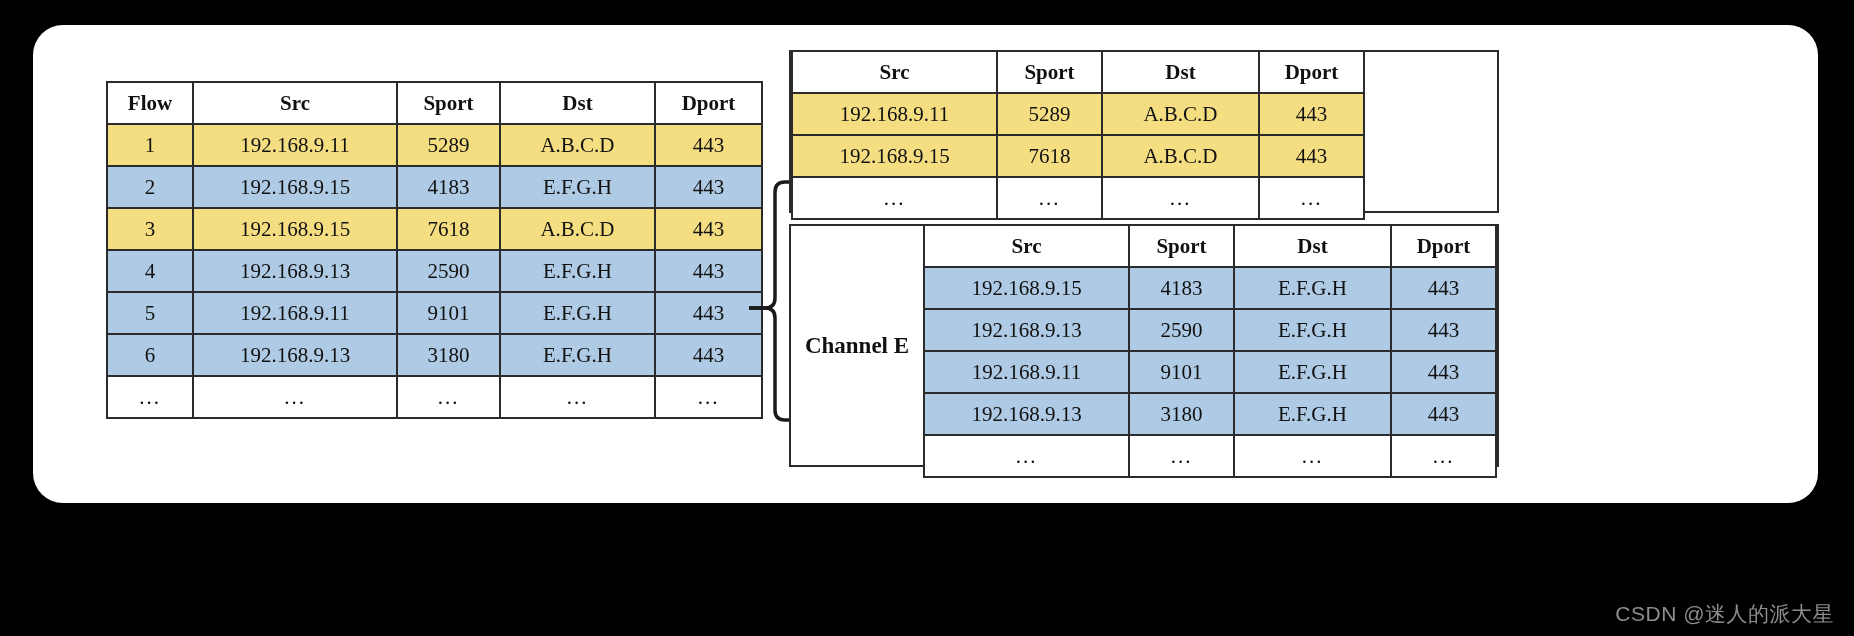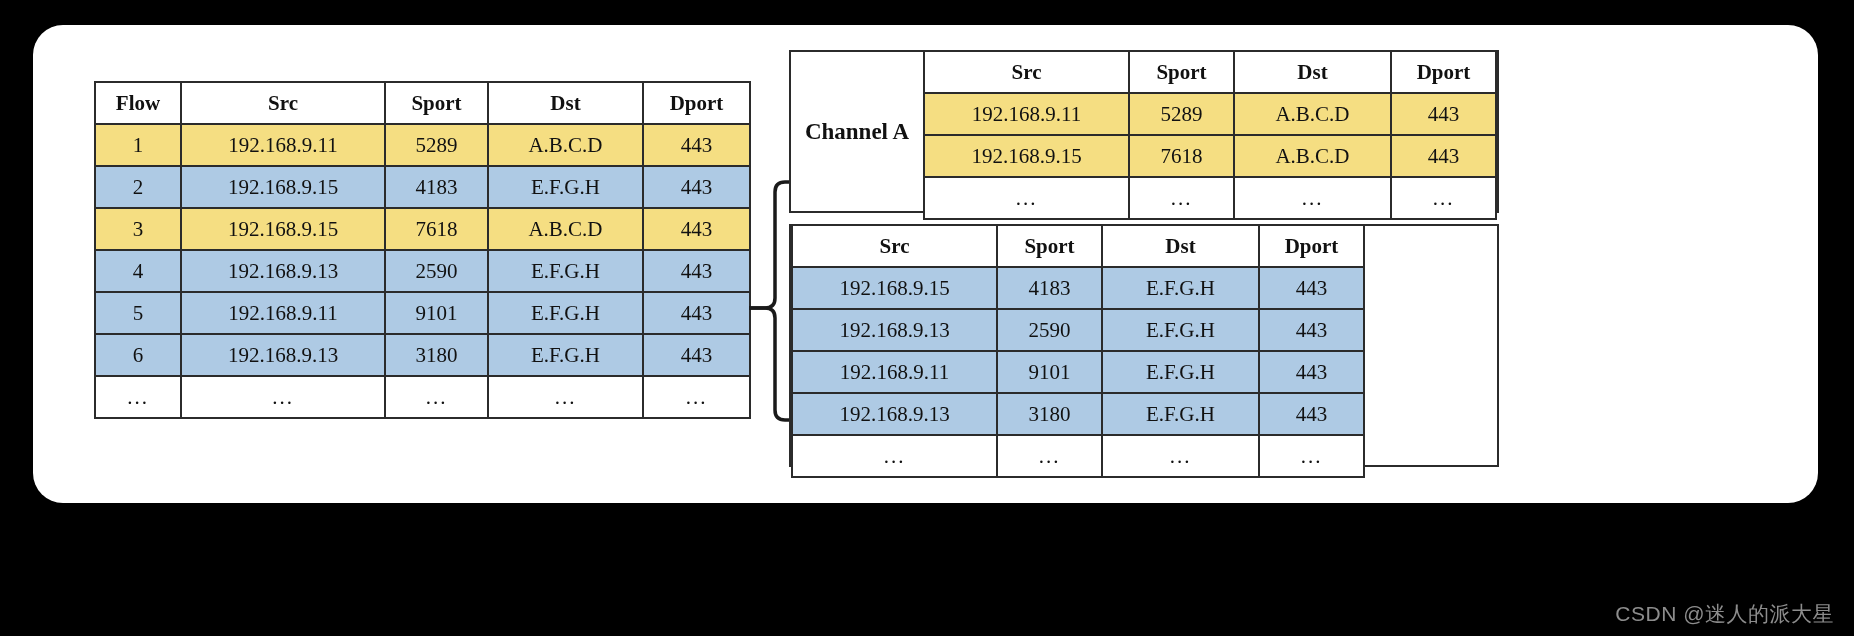--- a/index.html
+++ b/index.html
@@ -16,20 +16,21 @@
     width:1785px; height:478px;
     background:#ffffff;
     border-radius:30px;
   }
 
   
   table.flowtbl{
     border-collapse:collapse;
     table-layout:fixed;
     background:#ffffff;
+    margin-left:12px;
   }
   table.flowtbl td, table.flowtbl th{
     border:2px solid #2b2b2b;
     text-align:center;
     vertical-align:middle;
     color:#111111;
     font-weight:400;
     font-size:21px;
     padding:0;
     line-height:1;
@@ -198,21 +199,20 @@
         </tbody>
     </table>
   </div>
 
   <svg id="bracket" viewBox="0 0 44 285" fill="none">
     <path d="M0 163 H16 Q26 163 26 153 V47 Q26 37 36 37 H44" stroke="#1a1a1a" stroke-width="3.5" fill="none" stroke-linecap="butt"></path>
     <path d="M0 163 H16 Q26 163 26 173 V265 Q26 275 36 275 H44" stroke="#1a1a1a" stroke-width="3.5" fill="none" stroke-linecap="butt"></path>
   </svg>
 
   <div class="channel-block" id="channel-a">
-    <div class="channel-label">Channel A</div>
     <table class="channel-table" id="channel-a-table">
       <colgroup>
         <col class="ch-src">
           <col class="ch-sport">
           <col class="ch-dst">
           <col class="ch-dport">
       </colgroup>
       <thead>
         <tr>
           <th>Src</th>
@@ -238,20 +238,21 @@
             <td class="c-white dots">...</td>
             <td class="c-white dots">...</td>
             <td class="c-white dots">...</td>
             <td class="c-white dots">...</td>
           </tr>
         </tbody>
     </table>
   </div>
 
   <div class="channel-block" id="channel-e">
+    <div class="channel-label">Channel E</div>
     <table class="channel-table" id="channel-e-table">
       <colgroup>
         <col class="ch-src">
           <col class="ch-sport">
           <col class="ch-dst">
           <col class="ch-dport">
       </colgroup>
       <thead>
         <tr>
           <th>Src</th>

